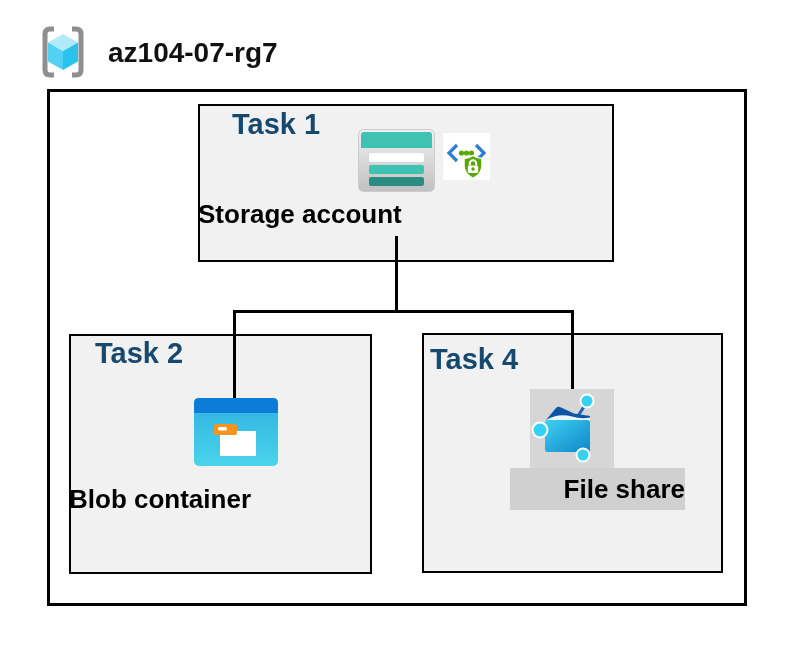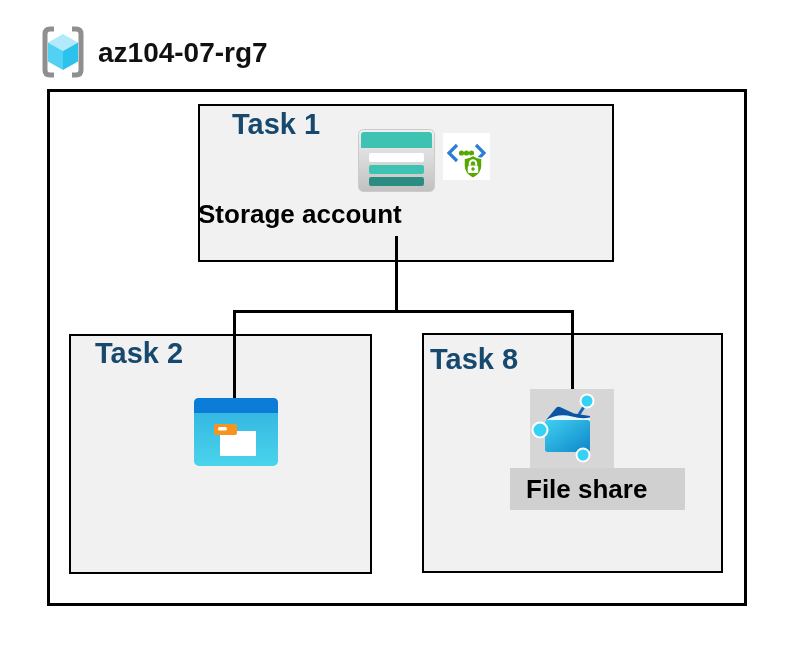--- a/index.html
+++ b/index.html
@@ -2,21 +2,21 @@
 <html><head>
 <meta charset="utf-8">
 <style>
   html,body{margin:0;padding:0;background:#ffffff;}
   .canvas{
     position:relative;width:788px;height:647px;background:#ffffff;
     font-family:"Liberation Sans",sans-serif;overflow:hidden;
   }
   .abs{position:absolute;}
   .rg-title{
-    position:absolute;left:98px;top:36px;height:36px;line-height:34px;
+    position:absolute;left:108px;top:36px;height:36px;line-height:34px;
     font-size:28px;font-weight:bold;color:#111111;letter-spacing:0px;
   }
   .outer-box{
     position:absolute;left:47px;top:89px;width:700px;height:517px;
     border:3px solid #000000;background:#ffffff;box-sizing:border-box;
   }
   .task-box{
     position:absolute;background:#F1F1F1;border:2px solid #000000;box-sizing:border-box;
   }
   .task1{left:198px;top:104px;width:416px;height:158px;}
@@ -29,21 +29,21 @@
   .lbl2{left:87px;top:339px;margin-left:8px;}
   .lbl3{left:430px;top:345px;}
   .caption{
     position:absolute;font-weight:bold;font-size:26px;color:#000000;line-height:30px;
   }
   .cap1{left:198px;top:199px;width:416px;}
   .cap2{left:69px;top:484px;width:303px;}
   .file-band{
     position:absolute;left:510px;top:468px;width:175px;height:42px;background:#D0D0D0;
     font-weight:bold;font-size:26px;color:#000000;line-height:42px;padding-left:16px;
-    box-sizing:border-box;text-align:left;
+    box-sizing:border-box;text-align:right;
   }
   .line{position:absolute;background:#000000;}
   .conn-v1{left:395px;top:236px;width:3px;height:76px;}
   .conn-h {left:233px;top:310px;width:341px;height:3px;}
   .conn-v2{left:233px;top:312px;width:3px;height:87px;}
   .conn-v3{left:571px;top:312px;width:3px;height:79px;}
   svg{display:block;}
 </style>
 </head>
 <body>
@@ -65,21 +65,21 @@
   <div class="task-box task2"></div>
   <div class="task-box task3"></div>
 
   <div class="line conn-v1"></div>
   <div class="line conn-h"></div>
   <div class="line conn-v2"></div>
   <div class="line conn-v3"></div>
 
   <div class="task-label lbl1">Task 1</div>
   <div class="task-label lbl2">Task 2</div>
-  <div class="task-label lbl3">Task 8</div>
+  <div class="task-label lbl3">Task 4</div>
 
   <svg class="abs" style="left:358px;top:129px;" width="77" height="63" viewBox="0 0 77 63">
     <defs>
       <linearGradient id="sg" x1="0" y1="0" x2="0" y2="1">
         <stop offset="0" stop-color="#F0F0F0"></stop>
           <stop offset="1" stop-color="#C1C1C1"></stop>
       </linearGradient>
     </defs>
     <rect x="0.5" y="0.5" width="76" height="62" rx="5" fill="url(#sg)" stroke="#CBCBCB"></rect>
     <rect x="3" y="3" width="71" height="16" rx="3" fill="#3EC3B3"></rect>
@@ -111,20 +111,21 @@
           <stop offset="1" stop-color="#4AD4EC"></stop>
       </linearGradient>
     </defs>
     <rect width="84" height="68" rx="5" fill="url(#bb)"></rect>
     <path d="M5,0 H79 Q84,0 84,5 V15 H0 V5 Q0,0 5,0 Z" fill="#0B7CD8"></path>
     <rect x="26" y="33" width="36" height="25" fill="#FFFFFF"></rect>
     <rect x="20" y="26" width="23" height="11" rx="2" fill="#F79420"></rect>
     <rect x="24" y="29" width="9" height="3.5" rx="1.5" fill="#FFFFFF"></rect>
   </svg>
 
+  <div class="caption cap2">Blob container</div>
 
   <svg class="abs" style="left:530px;top:389px;" width="84" height="79" viewBox="0 0 84 79">
     <defs>
       <linearGradient id="ff" x1="0" y1="0" x2="1" y2="1">
         <stop offset="0" stop-color="#3FD0F2"></stop>
           <stop offset="1" stop-color="#0E86C8"></stop>
       </linearGradient>
     </defs>
     <rect width="84" height="79" fill="#D6D6D6"></rect>
     <line x1="57" y1="13" x2="48" y2="27" stroke="#1767B2" stroke-width="3"></line>

